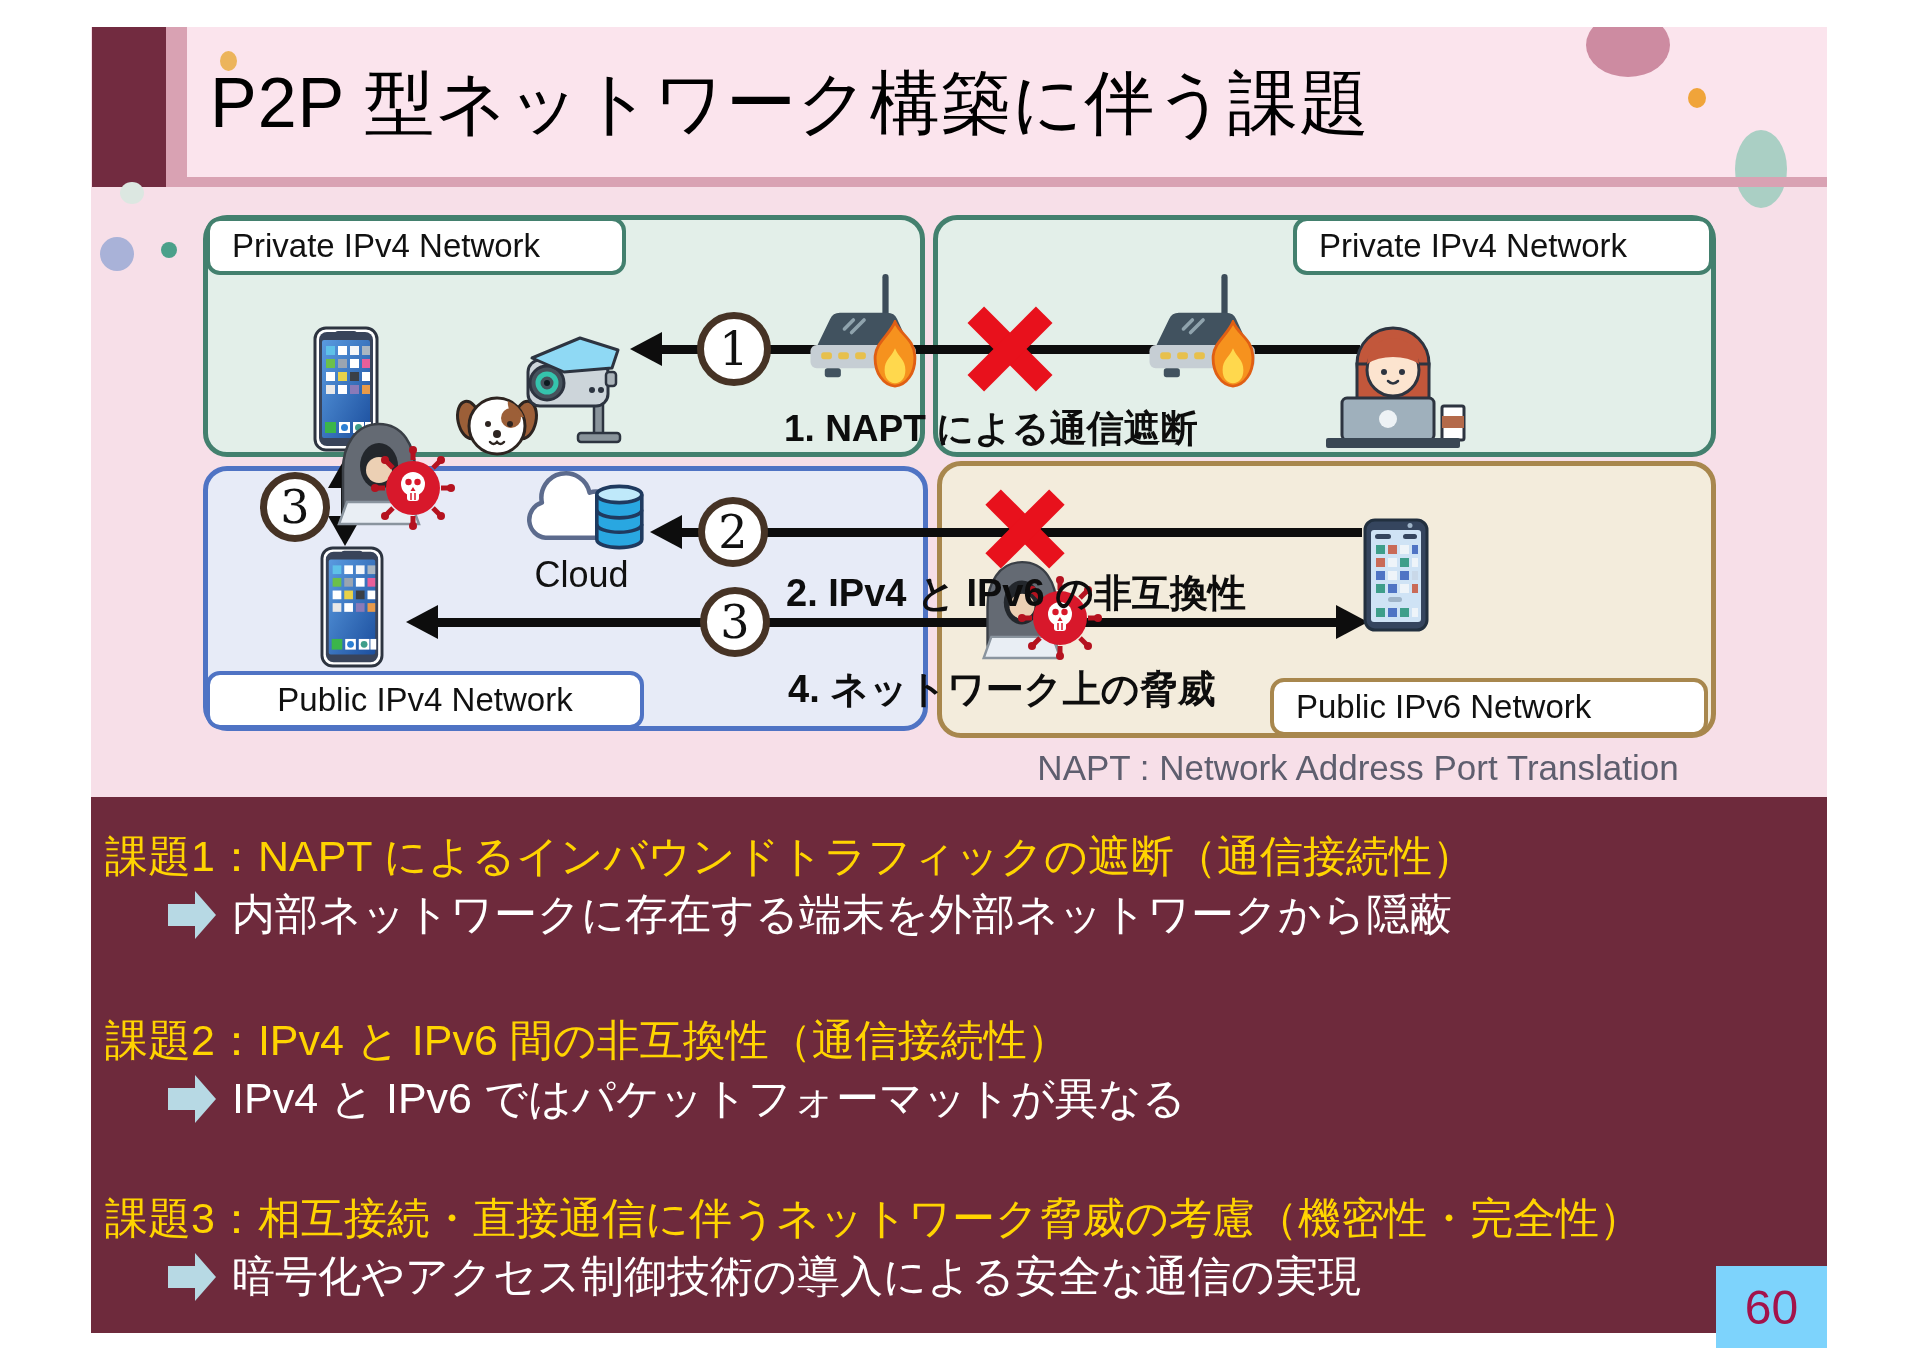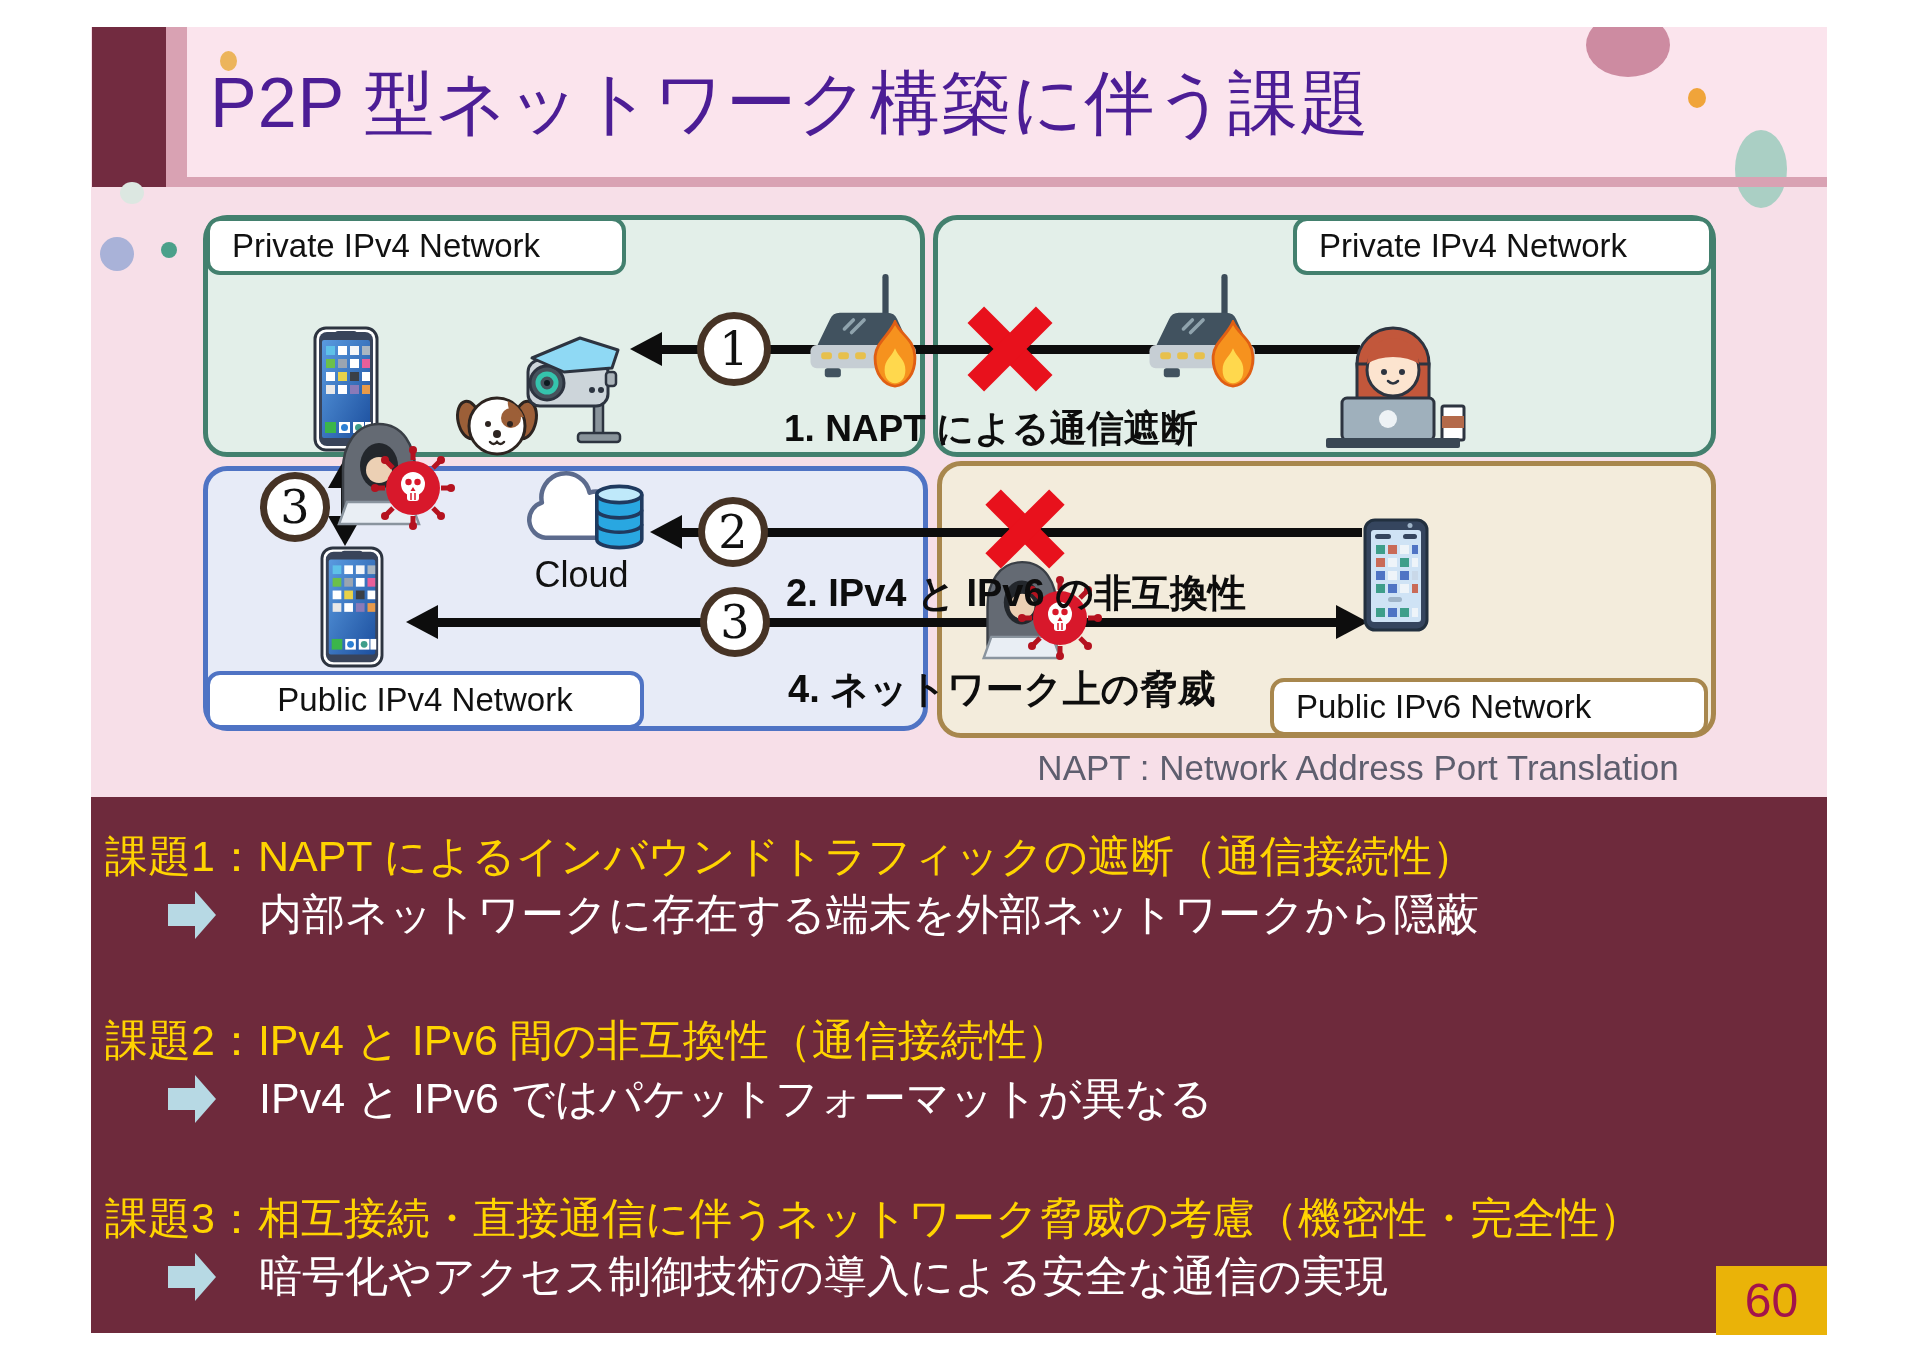--- a/index.html
+++ b/index.html
@@ -5,21 +5,21 @@
   html,body{margin:0;padding:0;background:#ffffff;}
   #slide{position:relative;width:1920px;height:1358px;background:#ffffff;overflow:hidden;
          font-family:"Liberation Sans","DejaVu Sans",sans-serif;}
   .abs{position:absolute;}
   .panel{position:absolute;left:91px;top:27px;width:1736px;height:1306px;background:#f7dfe8;}
   
   .accent-block{position:absolute;left:92px;top:27px;width:74px;height:160px;background:#722b40;}
   .accent-strip{position:absolute;left:166px;top:27px;width:21px;height:160px;background:#d9a2b3;}
   .title-panel{position:absolute;left:187px;top:27px;width:1640px;height:150px;background:#fbe4ed;overflow:hidden;}
   .title-underline{position:absolute;left:166px;top:177px;width:1661px;height:10px;background:#d9a2b3;}
-  .page-title{position:absolute;left:23px;top:30px;font-size:70px;letter-spacing:1px;color:#4c1d95;font-weight:500;white-space:nowrap;}
+  .page-title{position:absolute;left:23px;top:30px;font-size:70px;letter-spacing:1px;color:#000000;font-weight:500;white-space:nowrap;}
   .dot{border-radius:50%;}
   
   .netbox{position:absolute;border-radius:24px;box-sizing:border-box;}
   .green{border:5px solid #43806e;background:#e3efe9;}
   .blue{border:5px solid #4f73c4;background:#e7ebf7;}
   .tan{border:5px solid #a8874d;background:#f3ecdc;}
   .netlabel{position:absolute;box-sizing:border-box;height:58px;background:#ffffff;border-radius:14px;
             display:flex;align-items:center;padding:0 22px;font-size:33px;color:#111;white-space:nowrap;}
   .nl-green{border:4px solid #43806e;}
   .nl-blue{border:4px solid #4f73c4;}
@@ -35,22 +35,22 @@
   .numcircle{position:absolute;box-sizing:border-box;background:#ffffff;border:7px solid #463325;border-radius:50%;
              display:flex;align-items:center;justify-content:center;
              font-family:"DejaVu Serif","Liberation Serif",serif;font-size:46px;color:#111;}
   .flowlabel{position:absolute;font-size:37px;font-weight:700;color:#0d0d0d;white-space:nowrap;}
   .cloudlabel{position:absolute;font-size:36px;color:#111;text-align:center;}
   .footnote{position:absolute;font-size:35px;color:#5e5e6e;text-align:center;white-space:nowrap;}
   
   .issues{position:absolute;left:91px;top:797px;width:1736px;height:536px;background:#6e2a3c;}
   .issue-title{position:absolute;font-size:43px;color:#ffd400;white-space:nowrap;font-weight:500;}
   .issue-detail{position:absolute;display:flex;align-items:center;gap:14px;}
-  .issue-detail span{font-size:43px;color:#ffffff;white-space:nowrap;font-weight:500;margin-left:27px;}
-  .page-badge{position:absolute;left:1625px;top:469px;width:111px;height:69px;background:#eab308;
+  .issue-detail span{font-size:43px;color:#ffffff;white-space:nowrap;font-weight:500;}
+  .page-badge{position:absolute;left:1625px;top:469px;width:111px;height:82px;background:#7dd3fc;
               display:flex;align-items:center;justify-content:center;font-size:48px;color:#a3134b;}
 </style>
 </head>
 <body>
 
 <div id="slide">
   <div class="panel"></div>
 
   <div class="accent-block"></div>
   <div class="accent-strip"></div>

